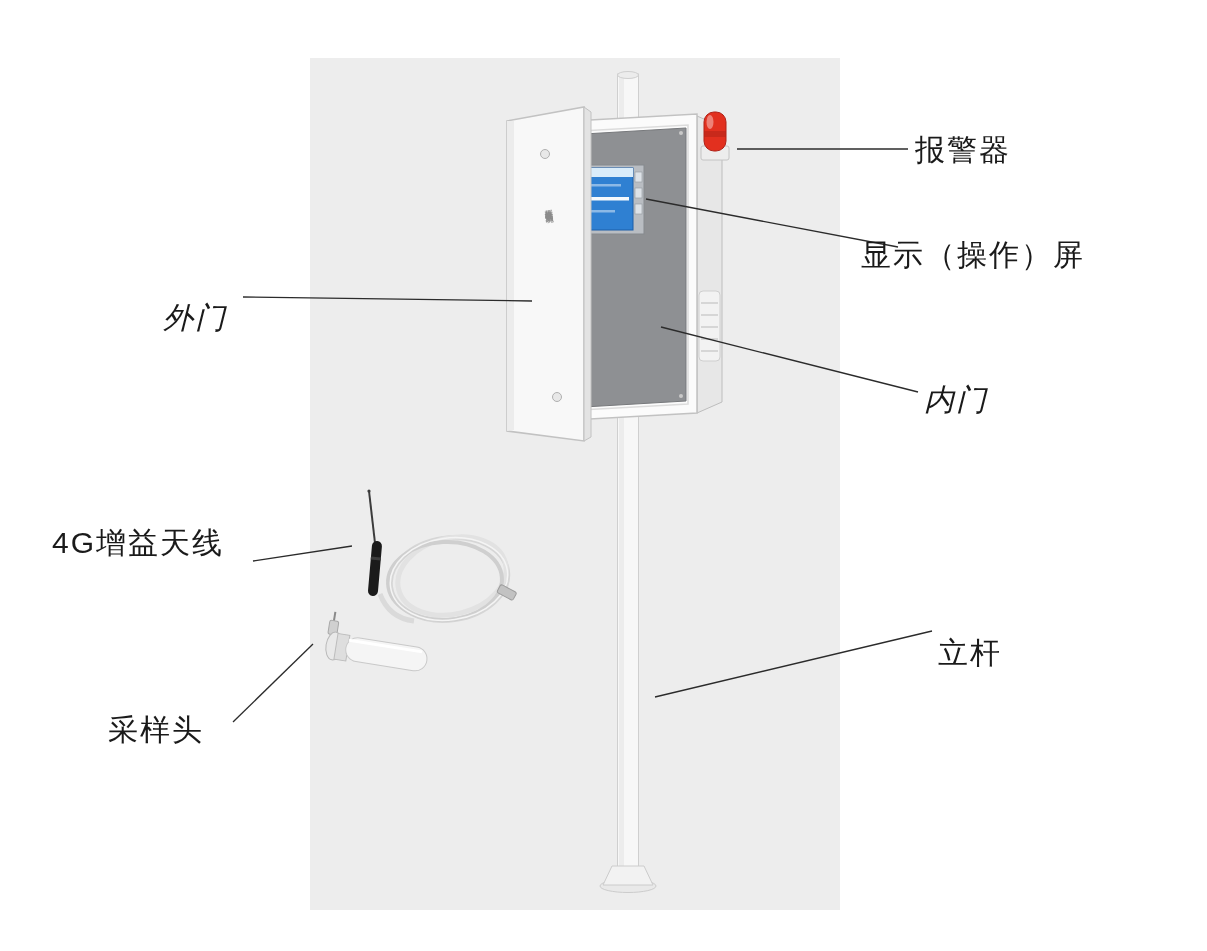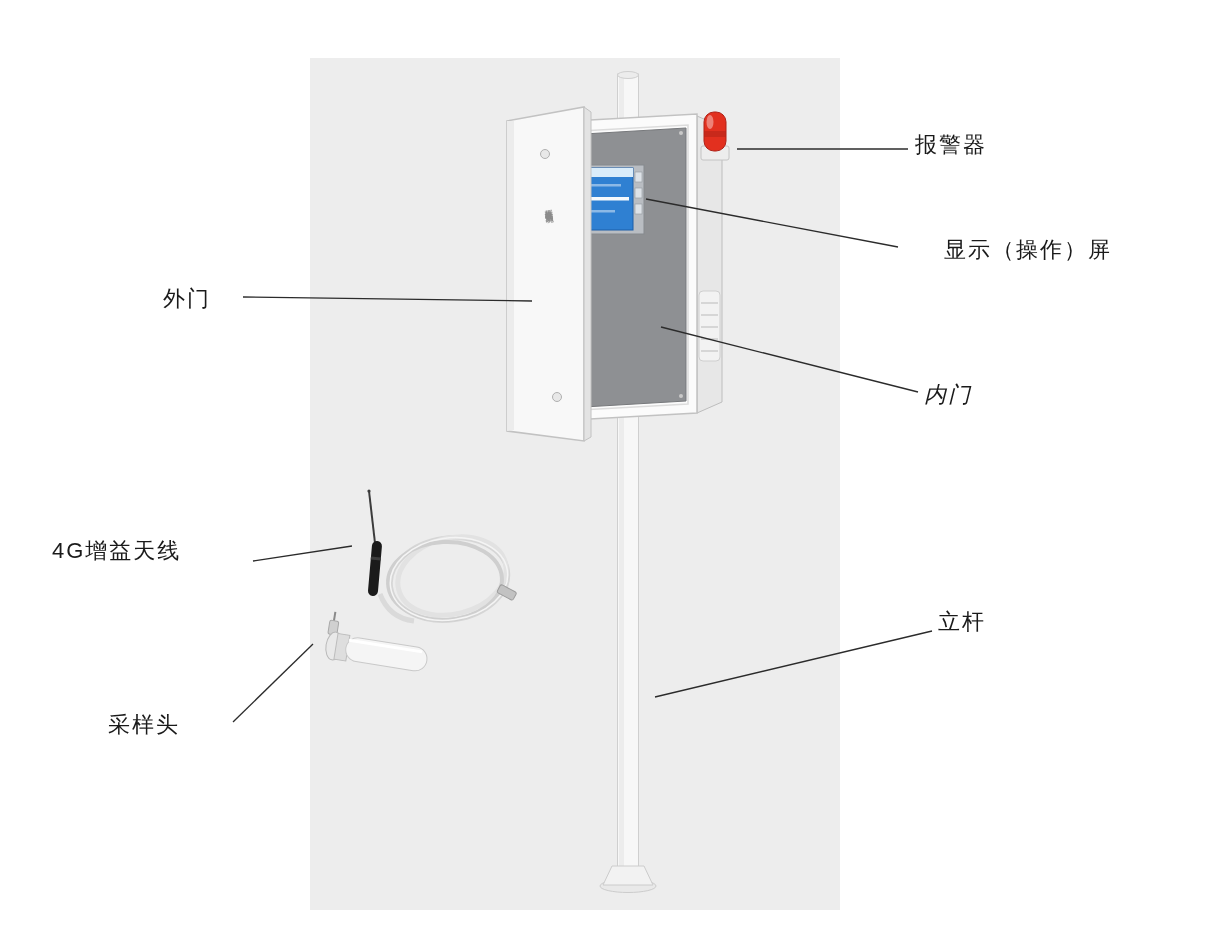--- a/index.html
+++ b/index.html
@@ -14,32 +14,32 @@
     position:absolute;
     left:310px; top:58px;
     width:530px; height:852px;
     background:#ededed;
   }
   svg.scene {
     position:absolute; left:0; top:0;
   }
   .label {
     position:absolute;
-    font-size:22px;
+    font-size:30px;
     letter-spacing:2px;
     color:#1a1a1a;
     white-space:nowrap;
     line-height:1.1;
   }
   .label-alarm        { left:915px; top:133px; }
-  .label-display      { left:944px; top:238px; }
-  .label-outer-door   { left:163px; top:287px; }
+  .label-display      { left:861px; top:238px; }
+  .label-outer-door   { left:163px; top:301px;font-style:italic; }
   .label-inner-door   { left:924px; top:383px;font-style:italic; }
-  .label-antenna      { left:52px;  top:539px; }
-  .label-pole         { left:938px; top:610px; }
+  .label-antenna      { left:52px;  top:526px; }
+  .label-pole         { left:938px; top:636px; }
   .label-sampling     { left:108px; top:713px; }
   .door-text {
     position:absolute;
     left:541px; top:203px;
     writing-mode:vertical-rl;
     text-orientation:upright;
     font-size:8px;
     letter-spacing:0.5px;
     color:#8c8c8c;
     transform:rotate(-6deg);

